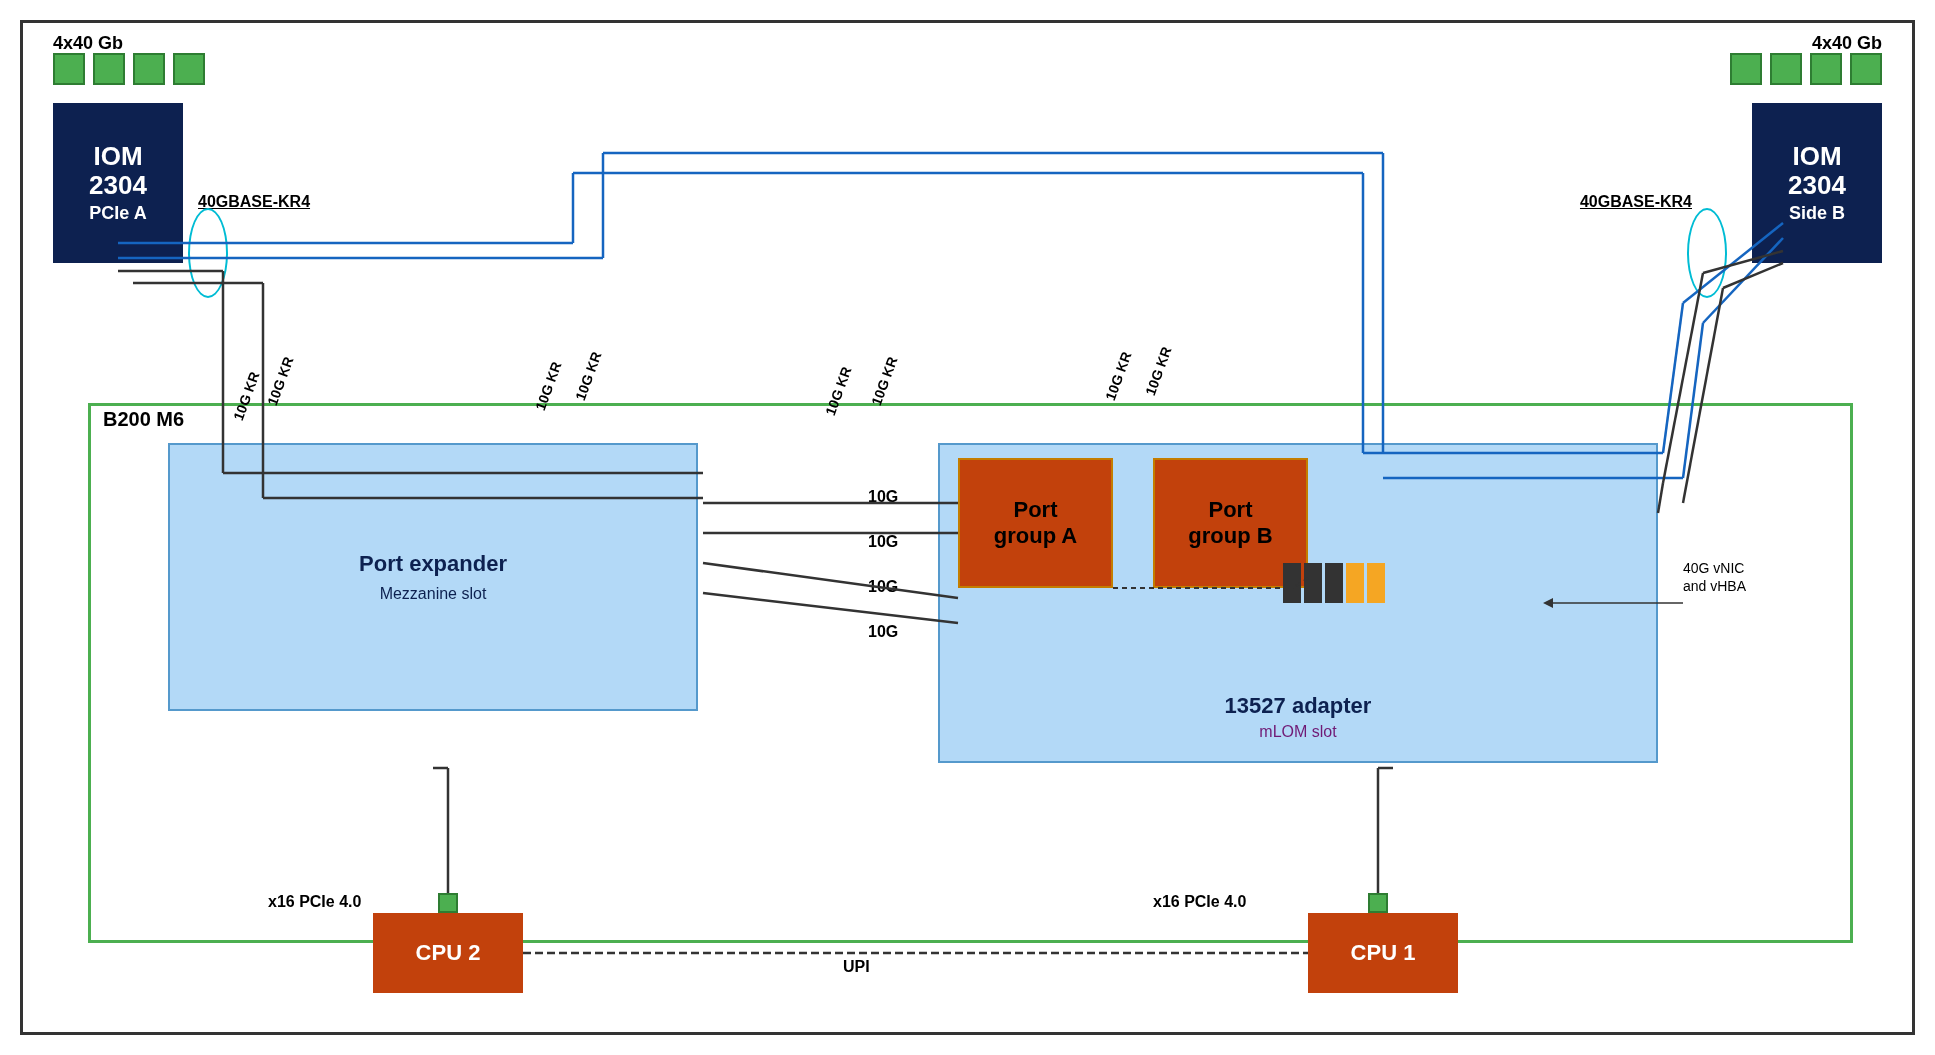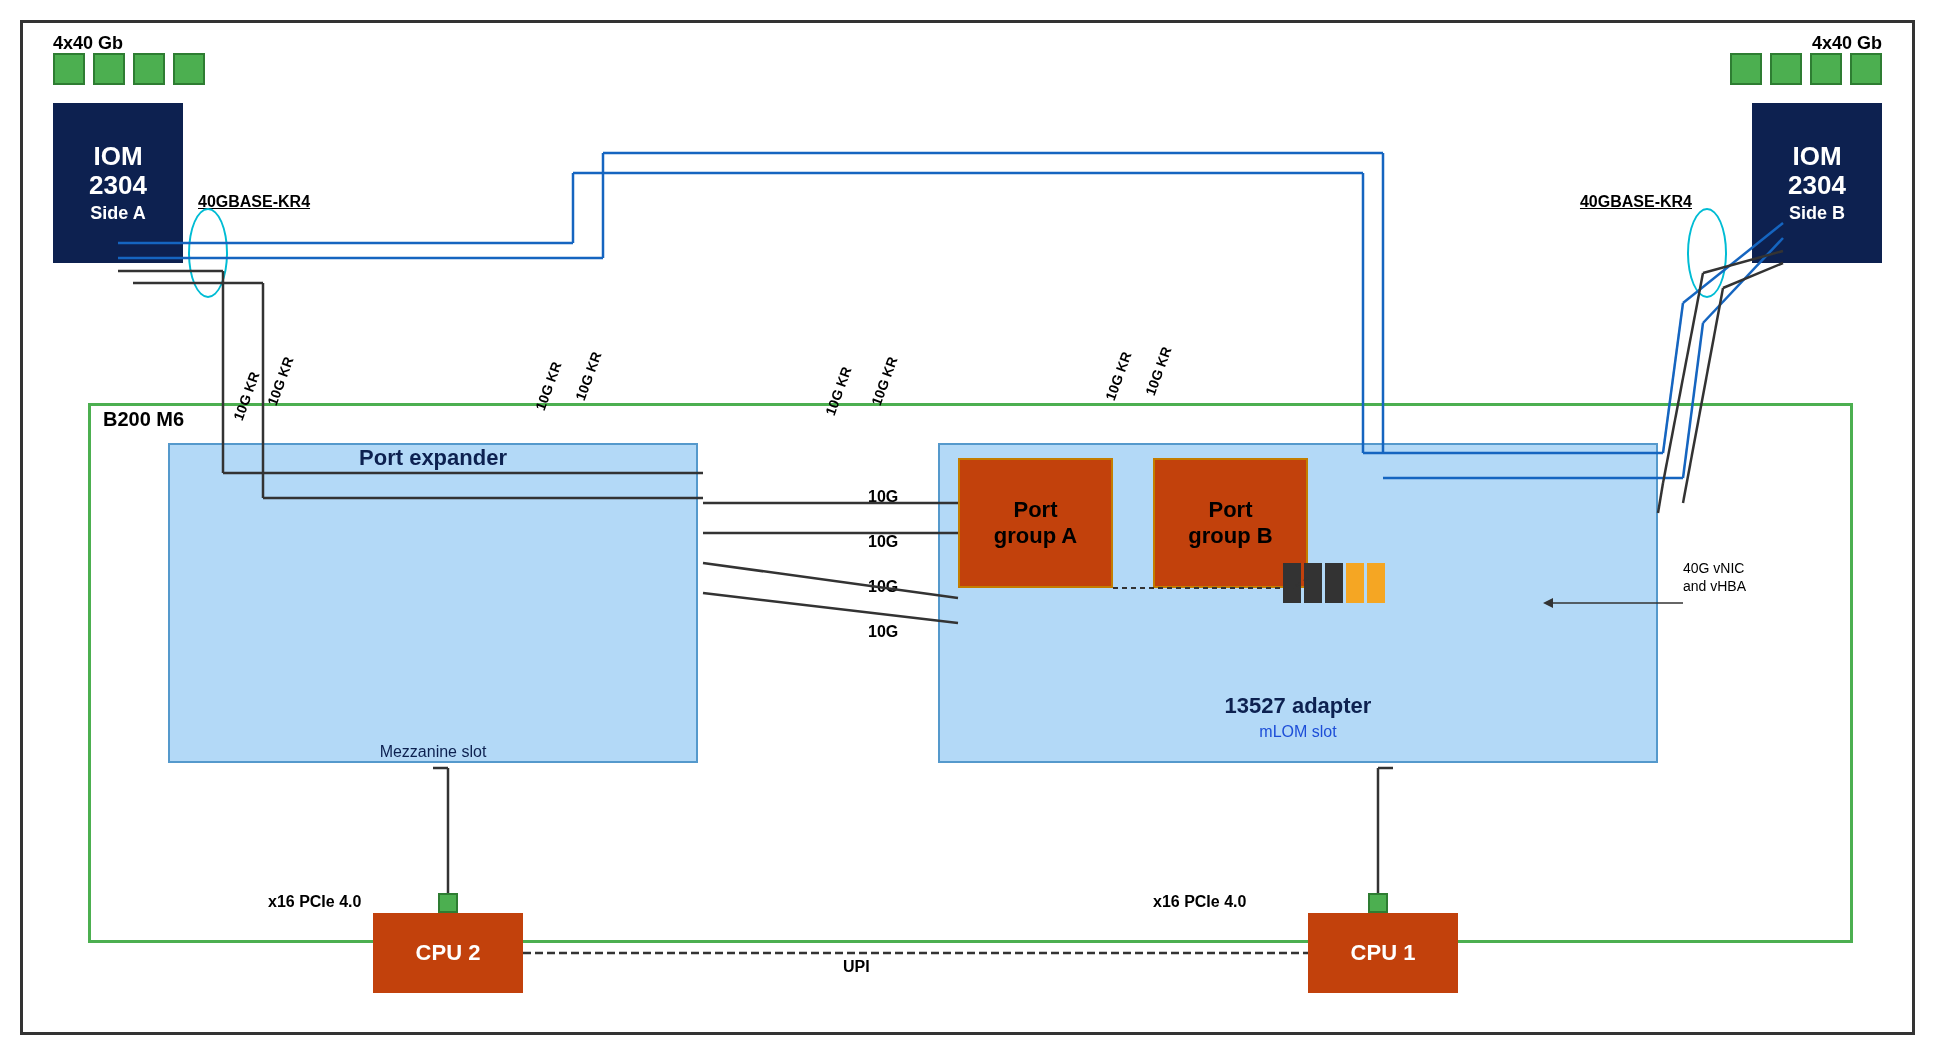--- a/index.html
+++ b/index.html
@@ -106,24 +106,24 @@
     }
 
     
     .port-expander {
       position: absolute;
       background: #b3d9f7;
       border: 2px solid #5599cc;
       left: 145px;
       top: 420px;
       width: 530px;
-      height: 320px;
+      height: 268px;
       display: flex;
       flex-direction: column;
-      justify-content: space-between;
+      justify-content: center;
       align-items: center;
     }
     .port-expander-title {
       font-size: 22px;
       font-weight: bold;
       color: #0d2150;
     }
     .port-expander-subtitle {
       font-size: 16px;
       color: #0d2150;
@@ -145,21 +145,21 @@
       align-items: center;
       padding-bottom: 20px;
     }
     .adapter-title {
       font-size: 22px;
       font-weight: bold;
       color: #0d2150;
     }
     .adapter-subtitle {
       font-size: 16px;
-      color: #1d4ed8;
+      color: #701a75;
       margin-top: 4px;
     }
 
     
     .port-group {
       position: absolute;
       background: #c2410c;
       border: 2px solid #c47d00;
       width: 155px;
       height: 130px;
@@ -281,21 +281,21 @@
   <div class="port-squares" style="right:30px;top:30px;">
     <div class="port-square"></div>
     <div class="port-square"></div>
     <div class="port-square"></div>
     <div class="port-square"></div>
   </div>
 
   <div class="iom-box iom-box-left">
     <div class="iom-title">IOM</div>
     <div class="iom-title">2304</div>
-    <div class="iom-subtitle">Side A</div>
+    <div class="iom-subtitle">PCIe A</div>
   </div>
 
   <div class="iom-box iom-box-right">
     <div class="iom-title">IOM</div>
     <div class="iom-title">2304</div>
     <div class="iom-subtitle">Side B</div>
   </div>
 
   <div class="kr4-label kr4-label-left">40GBASE-KR4</div>
   <div class="kr4-label kr4-label-right">40GBASE-KR4</div>

